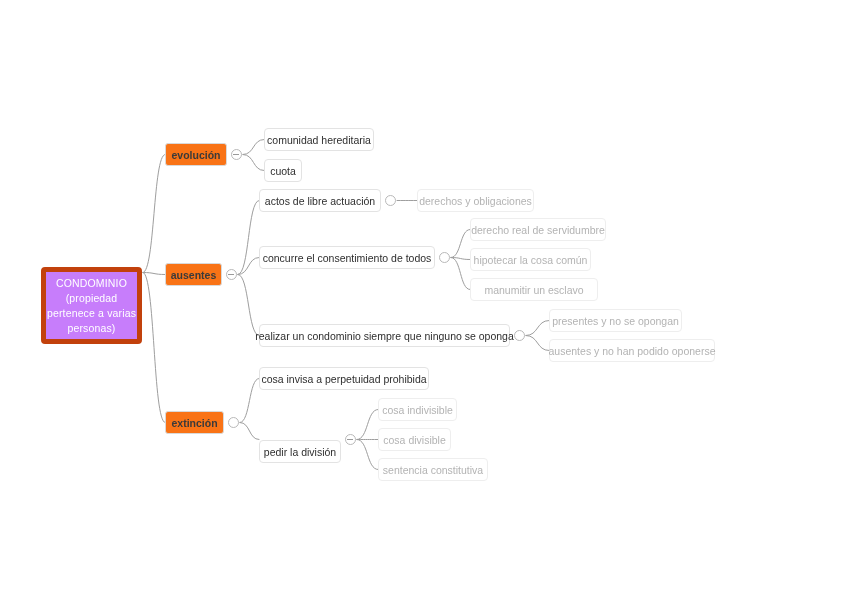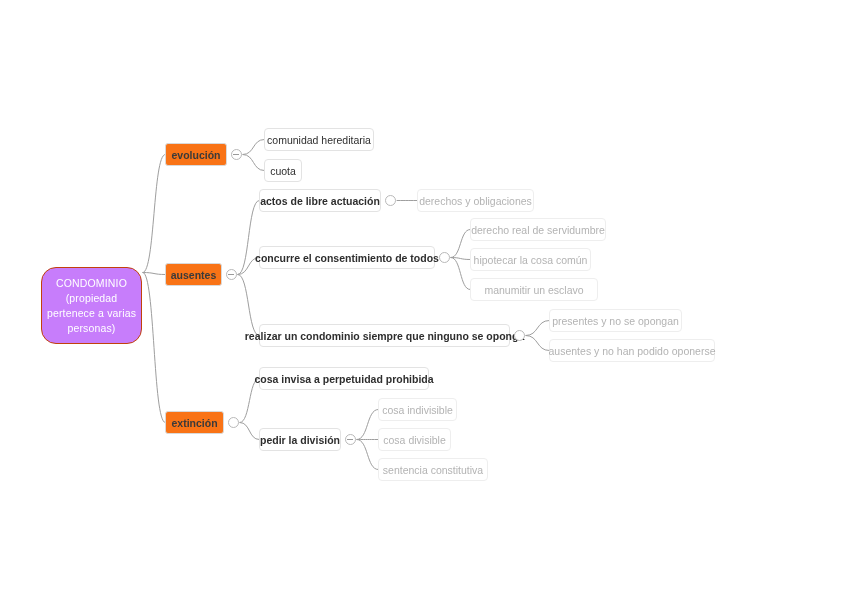--- a/index.html
+++ b/index.html
@@ -30,48 +30,48 @@
     position: absolute;
     box-sizing: border-box;
     display: flex;
     align-items: center;
     justify-content: center;
     white-space: nowrap;
     border-radius: 4px;
   }
   .node-root {
     background: #c77dfb;
-    border: 1px solid #c2410c;
+    border: 5px solid #c2410c;
     color: #ffffff;
     font-size: 10.5px;
     line-height: 15px;
     text-align: center;
     flex-direction: column;
-    border-radius: 15px;
+    border-radius: 4px;
     letter-spacing: 0.15px;
   }
   .node-root .rline { display: block; }
   .node-l1 {
     background: #f97316;
     border: 1px solid #d9d9d9;
     color: #3a3a3a;
     font-size: 10.5px;
     font-weight: bold;
     border-radius: 3px;
     padding: 0 9px;
   }
   .node-l2 {
     background: #ffffff;
     border: 1px solid #e3e3e3;
     color: #2e2e2e;
     font-size: 10.5px;
     padding: 0 10px;
     border-radius: 4px;
   }
-  .node-l2.bold { font-weight: bold; text-align: right; }
+  .node-l2.bold { font-weight: normal; text-align: right; }
   .node-l3 {
     background: #ffffff;
     border: 1px solid #eeeeee;
     color: #b3b3b3;
     font-size: 10.5px;
     padding: 0 20px;
     border-radius: 4px;
   }
   .toggle {
     position: absolute;
@@ -173,21 +173,21 @@
       <div class="node node-l3" style="left: 549px; top: 339px; width: 166px; height: 23px;">
         <span>ausentes y no han podido oponerse</span>
       </div>
       <div class="node node-l1" style="left: 165px; top: 411px; width: 59px; height: 23px;">
         <span>extinción</span>
       </div>
       <div class="toggle" style="left: 227.5px; top: 417px;"></div>
       <div class="node node-l2 bold" style="left: 259px; top: 367px; width: 170px; height: 23px;">
         <span>cosa invisa a perpetuidad prohibida</span>
       </div>
-      <div class="node node-l2 bold" style="left: 259px; top: 428px; width: 82px; height: 23px;">
+      <div class="node node-l2 bold" style="left: 259px; top: 440px; width: 82px; height: 23px;">
         <span>pedir la división</span>
       </div>
       <div class="toggle" style="left: 344.5px; top: 434px;">
         <span class="minus"></span>
       </div>
       <div class="node node-l3" style="left: 378px; top: 398px; width: 79px; height: 23px;">
         <span>cosa indivisible</span>
       </div>
       <div class="node node-l3" style="left: 378px; top: 428px; width: 73px; height: 23px;">
         <span>cosa divisible</span>

